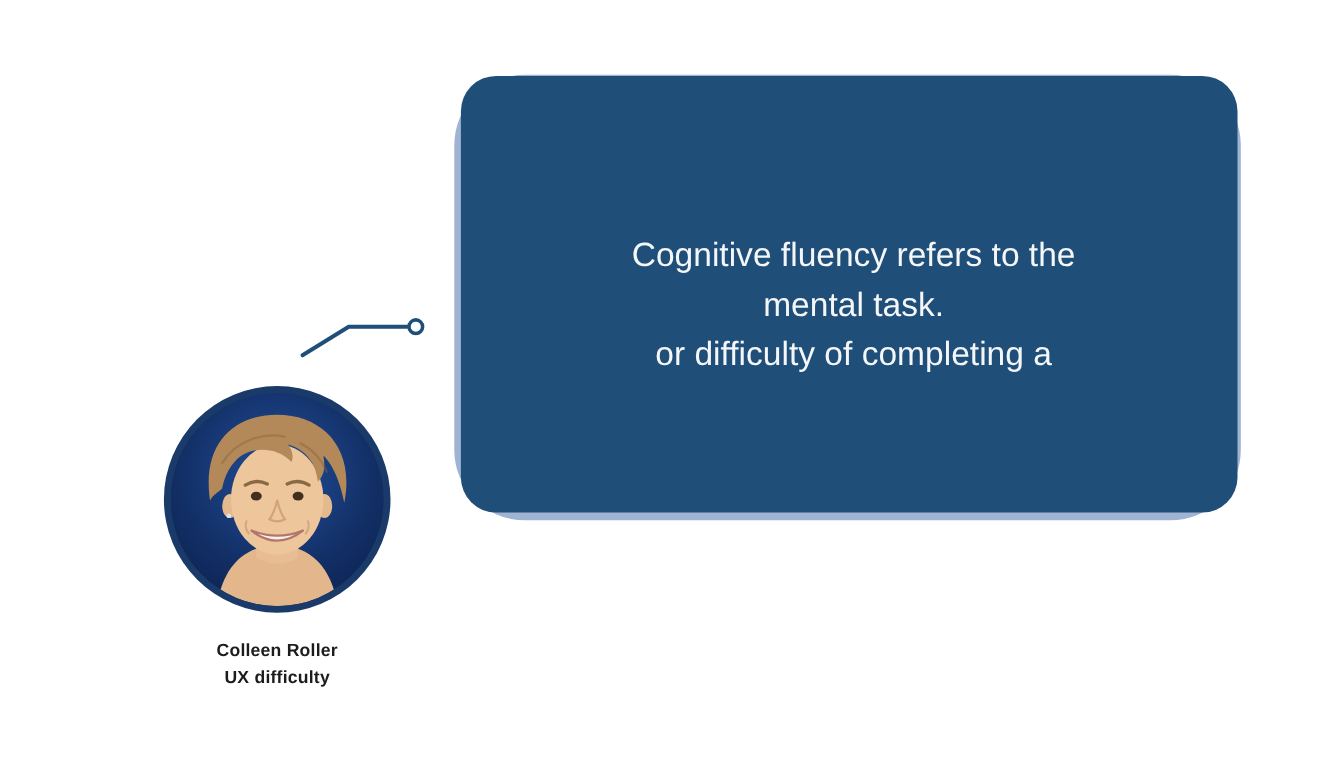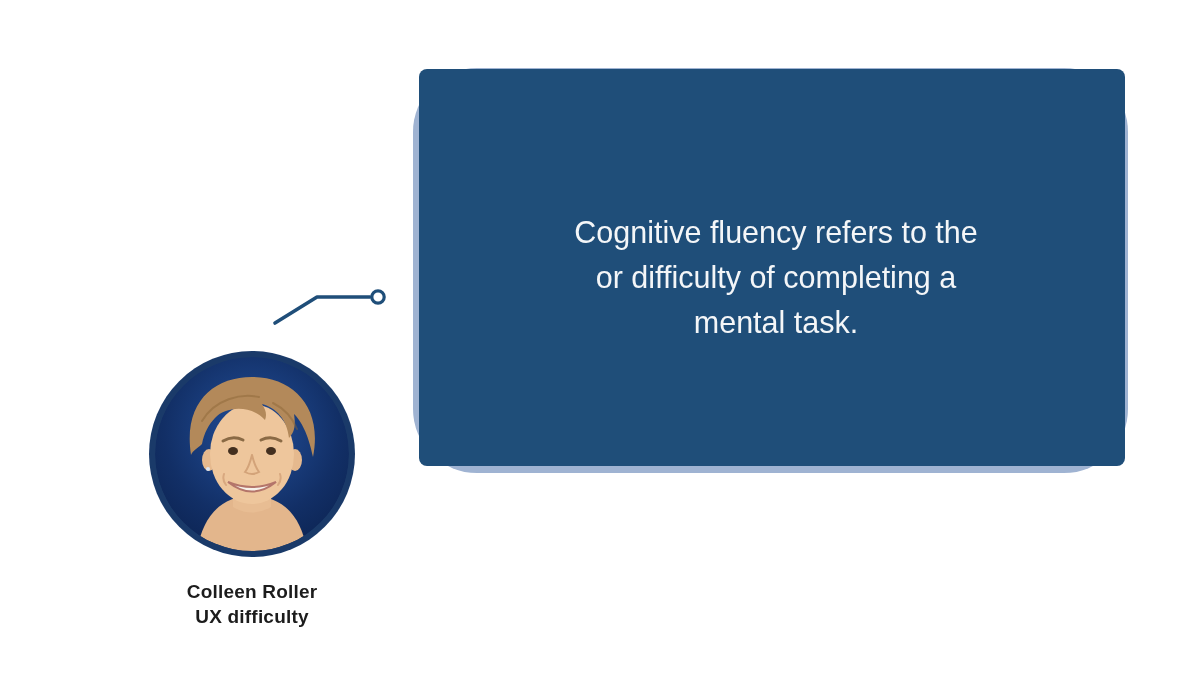--- a/index.html
+++ b/index.html
@@ -29,21 +29,21 @@
     position:absolute;
     left:413px;top:68px;
     width:715px;height:405px;
     border-radius:64px;
     background:var(--bubble-edge);
   }
   .bubble{
     position:absolute;
     left:419px;top:69px;
     width:706px;height:397px;
-    border-radius:8px;
+    border-radius:32px;
     background:var(--bubble-fill);
     display:flex;
     align-items:center;
     justify-content:center;
   }
   .quote{
     width:670px;
     text-align:center;
     color:var(--quote-text-color);
     font-size:30.5px;
@@ -84,37 +84,37 @@
     display:block;
     border-radius:50%;
   }
   .caption{
     position:absolute;
     left:110px;top:579px;
     width:284px;
     text-align:center;
     color:var(--caption-color);
     font-weight:700;
-    font-size:19px;
+    font-size:16px;
     line-height:25px;
     letter-spacing:0.2px;
   }
 </style>
 </head>
 <body>
 
 <div class="canvas">
 
   <div class="bubble-edge"></div>
 
   <div class="bubble">
     <p class="quote">
       <span>Cognitive fluency refers to the</span>
+      <span>mental task.</span>
       <span>or difficulty of completing a</span>
-      <span>mental task.</span>
     </p>
   </div>
 
   <svg class="connector" viewBox="0 0 1200 700" aria-hidden="true">
     <polyline points="275,323 317,297 370,297"></polyline>
     <circle cx="378" cy="297" r="6.2"></circle>
   </svg>
 
   <div class="avatar">
     <svg width="194" height="194" viewBox="0 0 194 194" aria-hidden="true">

